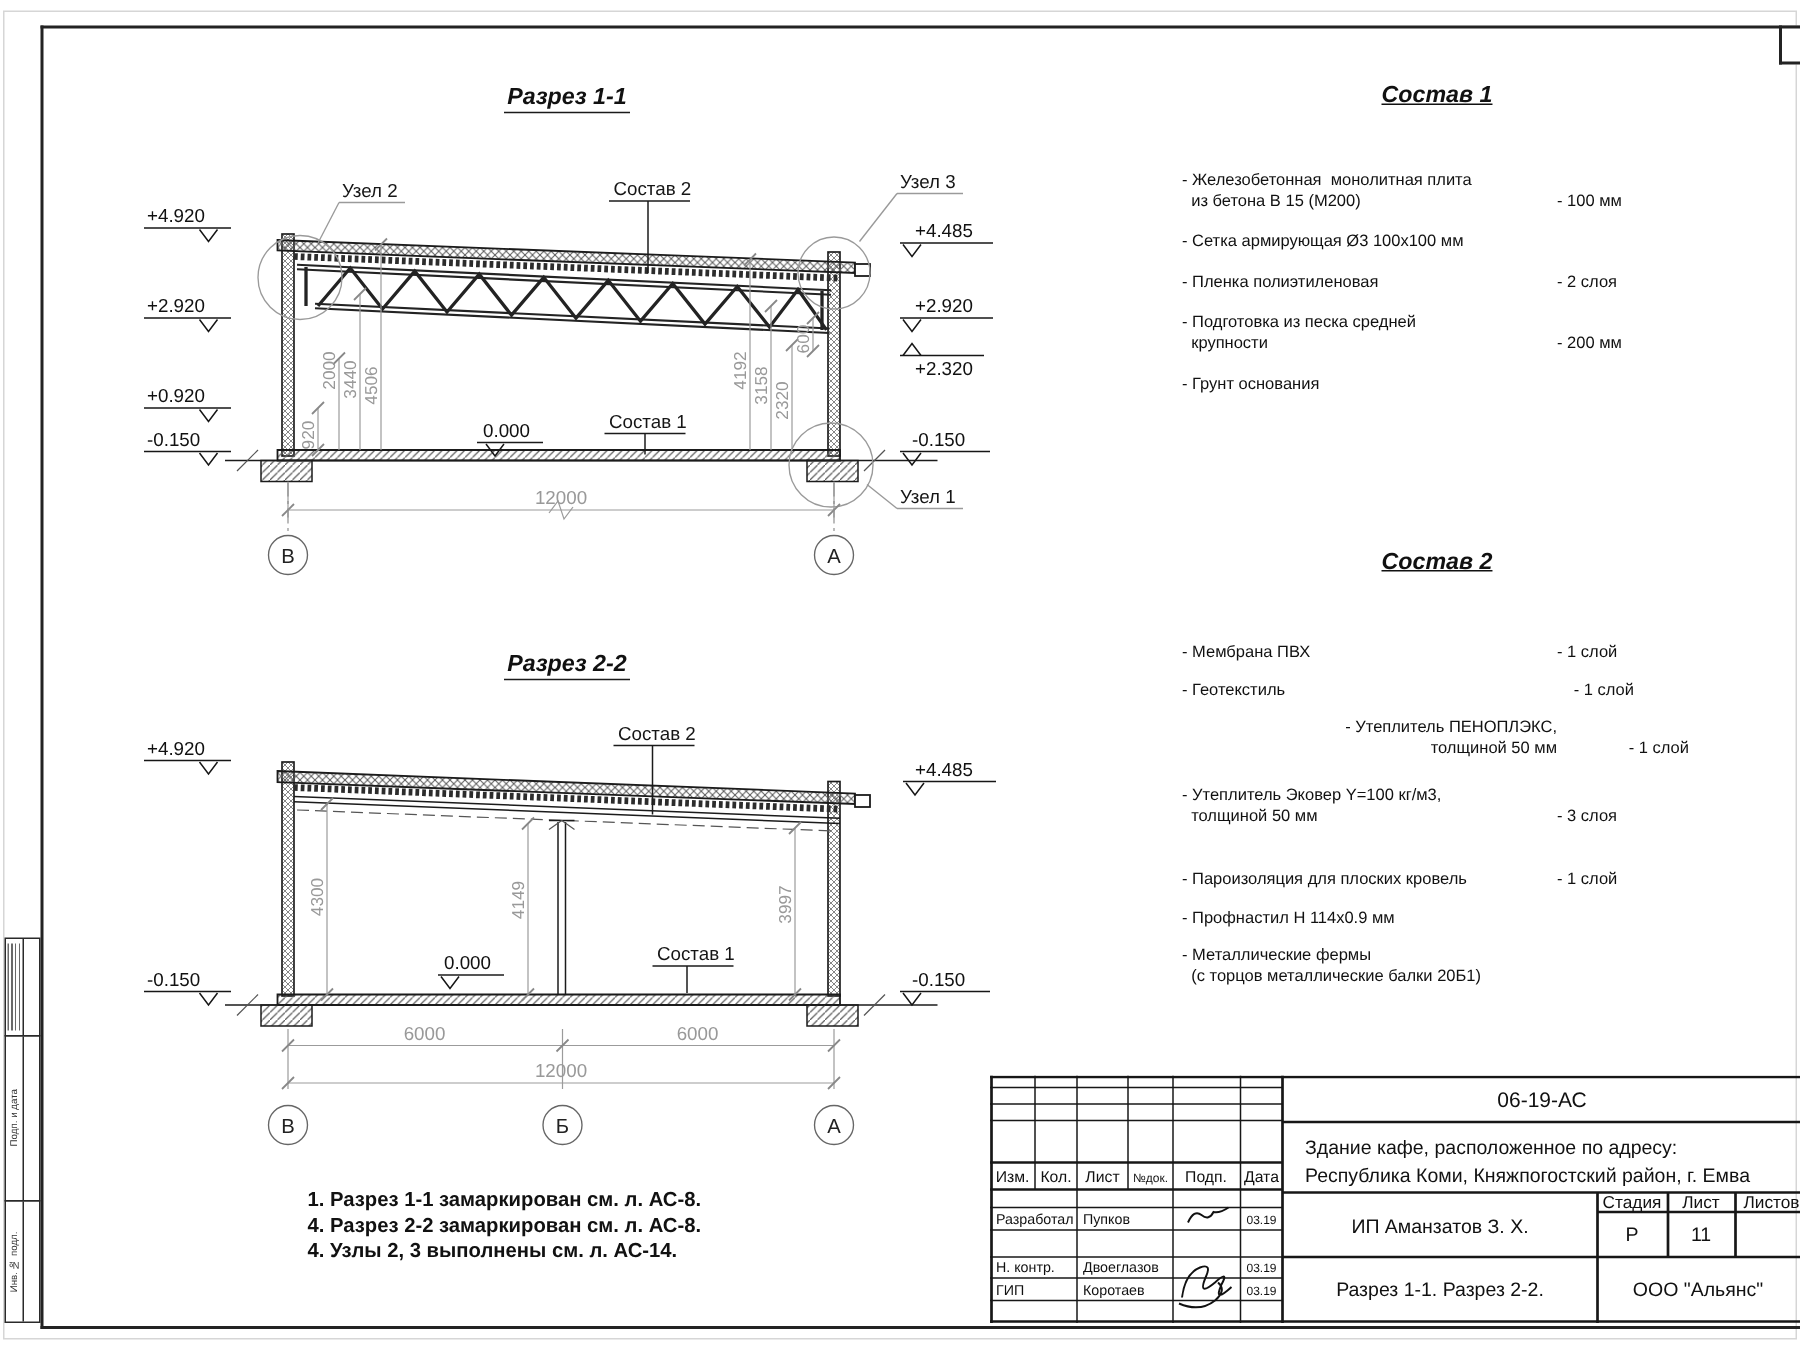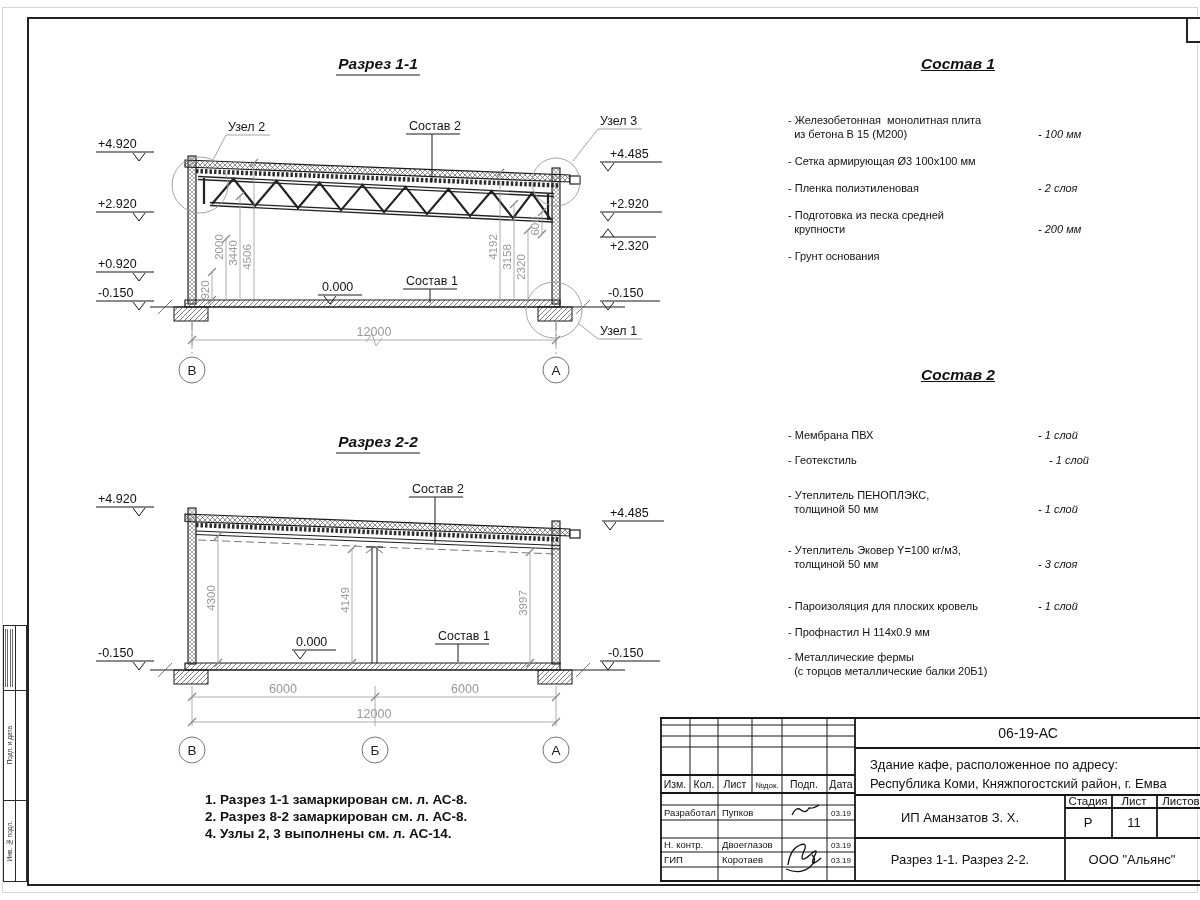--- a/index.html
+++ b/index.html
@@ -15,21 +15,21 @@
   .side-box{left:3px;width:24px;border:1.5px solid #2a2a2a;box-sizing:border-box;display:flex;}
   .side-label{width:11px;border-right:1px solid #2a2a2a;display:flex;align-items:center;justify-content:center;overflow:hidden;}
   .vtext{writing-mode:vertical-rl;transform:rotate(180deg);font-size:6.5px;color:#333;white-space:nowrap;}
   .scribble{width:9px;height:92%;background:repeating-linear-gradient(to right,#6a6a6a 0 1px,transparent 1px 2.5px);}
   
   .sostav{width:340px;}
   .sostav-title{font-size:15.5px;font-style:italic;font-weight:bold;text-decoration:underline;text-align:center;}
   .sostav-items{margin-top:40px;}
   .sostav-item{display:flex;align-items:flex-end;margin-bottom:13px;font-size:11px;line-height:1.28;}
   .sostav-name{width:250px;white-space:pre-wrap;}
-  .sostav-qty{width:88px;white-space:nowrap;font-style:italic;}
+  .sostav-qty{width:88px;white-space:nowrap;}
   
   .notes{font-size:13.5px;line-height:1.18;}
   .notes div{margin-bottom:1px;font-weight:bold;}
   
   svg text{font-family:"Liberation Sans",sans-serif;}
   .ttl{font-size:15.5px;font-style:italic;font-weight:bold;fill:#111;}
   .t12{font-size:12.5px;fill:#111;}
   .tlbl{font-size:12.5px;fill:#161616;}
   .tdim{font-size:11.5px;fill:#999;}
   .taxis{font-size:13.5px;fill:#222;}
@@ -369,25 +369,25 @@
   </div>
 </div>
 
 <div class="abs sostav" style="left:788px;top:366px;">
   <div class="sostav-title">Состав 2</div>
   <div class="sostav-items" style="margin-top:44px;">
     <div class="sostav-item" style="margin-bottom:11px;">
       <div class="sostav-name">- Мембрана ПВХ</div>
       <div class="sostav-qty">- 1 слой</div>
     </div>
-    <div class="sostav-item" style="margin-bottom:21px;gap:37px;">
+    <div class="sostav-item" style="margin-bottom:11px;gap:37px;">
       <div class="sostav-name">- Геотекстиль</div>
       <div class="sostav-qty">- 1 слой</div>
     </div>
-    <div class="sostav-item" style="margin-bottom:27px;">
+    <div class="sostav-item" style="margin-bottom:17px;text-align:right;">
       <div class="sostav-name">- Утеплитель ПЕНОПЛЭКС,
   толщиной 50 мм</div>
       <div class="sostav-qty">- 1 слой</div>
     </div>
     <div class="sostav-item" style="margin-bottom:28px;">
       <div class="sostav-name">- Утеплитель Эковер Y=100 кг/м3,
   толщиной 50 мм</div>
       <div class="sostav-qty">- 3 слоя</div>
     </div>
     <div class="sostav-item" style="margin-bottom:11px;">
@@ -401,21 +401,21 @@
     <div class="sostav-item" style="margin-bottom:27px;">
       <div class="sostav-name">- Металлические фермы
   (с торцов металлические балки 20Б1)</div>
       <div class="sostav-qty"></div>
     </div>
   </div>
 </div>
 
 <div class="abs notes" style="left:205px;top:792px;width:380px;">
   <div>1. Разрез 1-1 замаркирован см. л. АС-8.</div>
-  <div>2. Разрез 8-2 замаркирован см. л. АС-8.</div>
+  <div>4. Разрез 2-2 замаркирован см. л. АС-8.</div>
   <div>4. Узлы 2, 3 выполнены см. л. АС-14.</div>
 </div>
 
 <svg class="abs" style="left:660px;top:717px;" width="540" height="165" viewBox="0 0 540 165">
   <g class="tb-line" stroke-width="1.8">
     <line x1="0" y1="1" x2="540" y2="1"></line>
     <line x1="1" y1="0" x2="1" y2="165"></line>
     <line x1="0" y1="164" x2="540" y2="164"></line>
     <line x1="195" y1="0" x2="195" y2="165"></line>
     <line x1="195" y1="31" x2="540" y2="31"></line>

